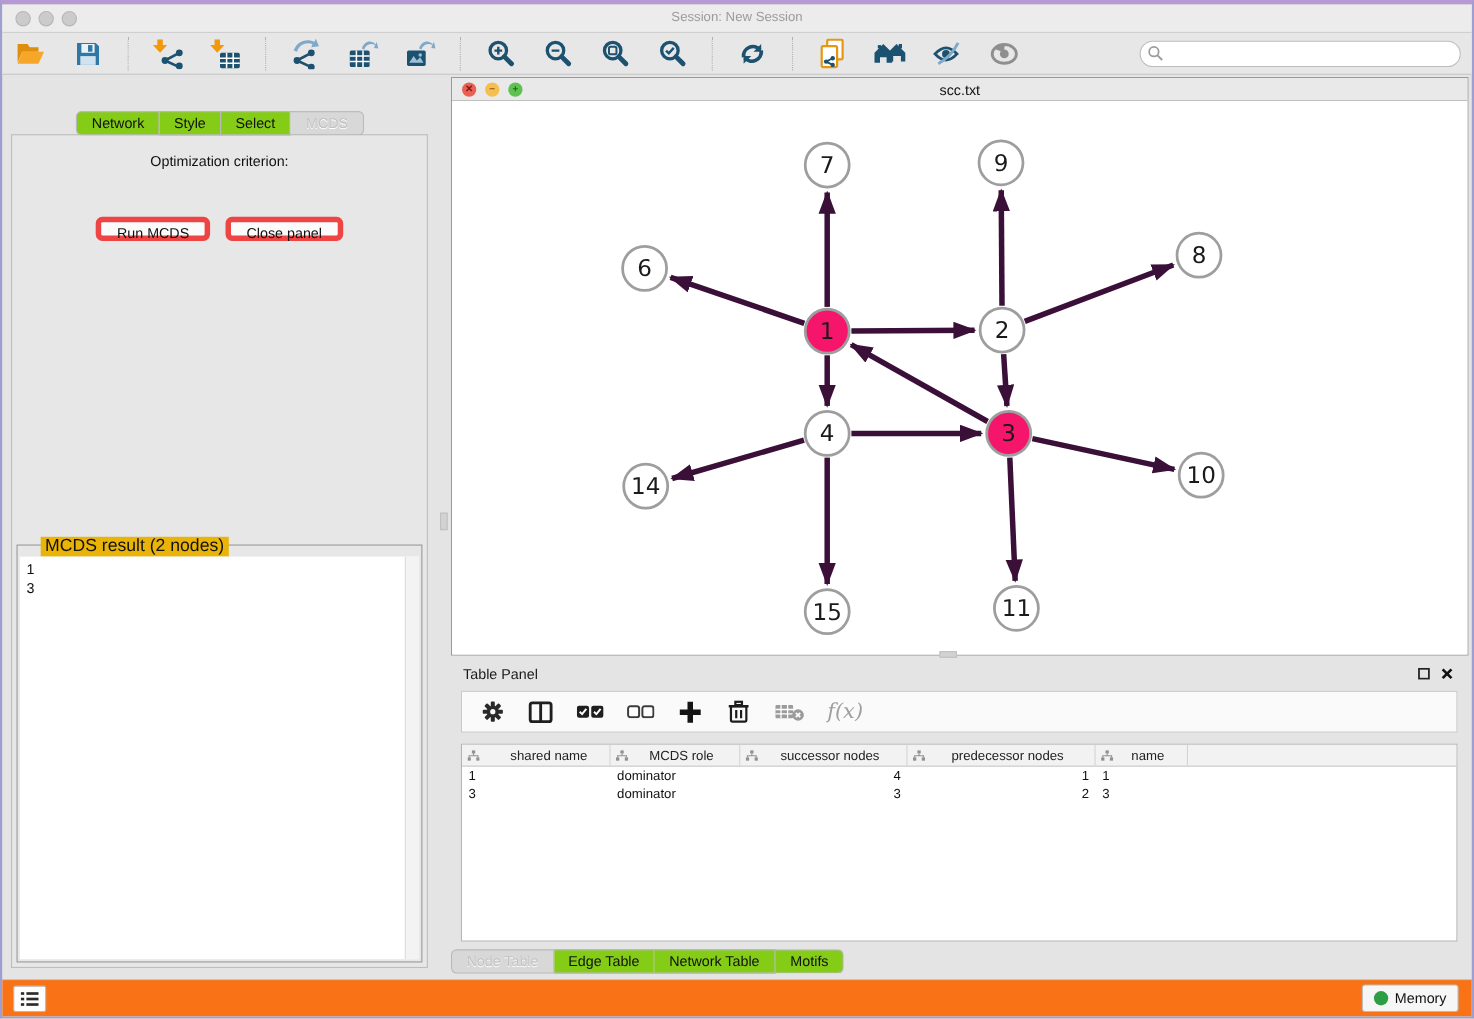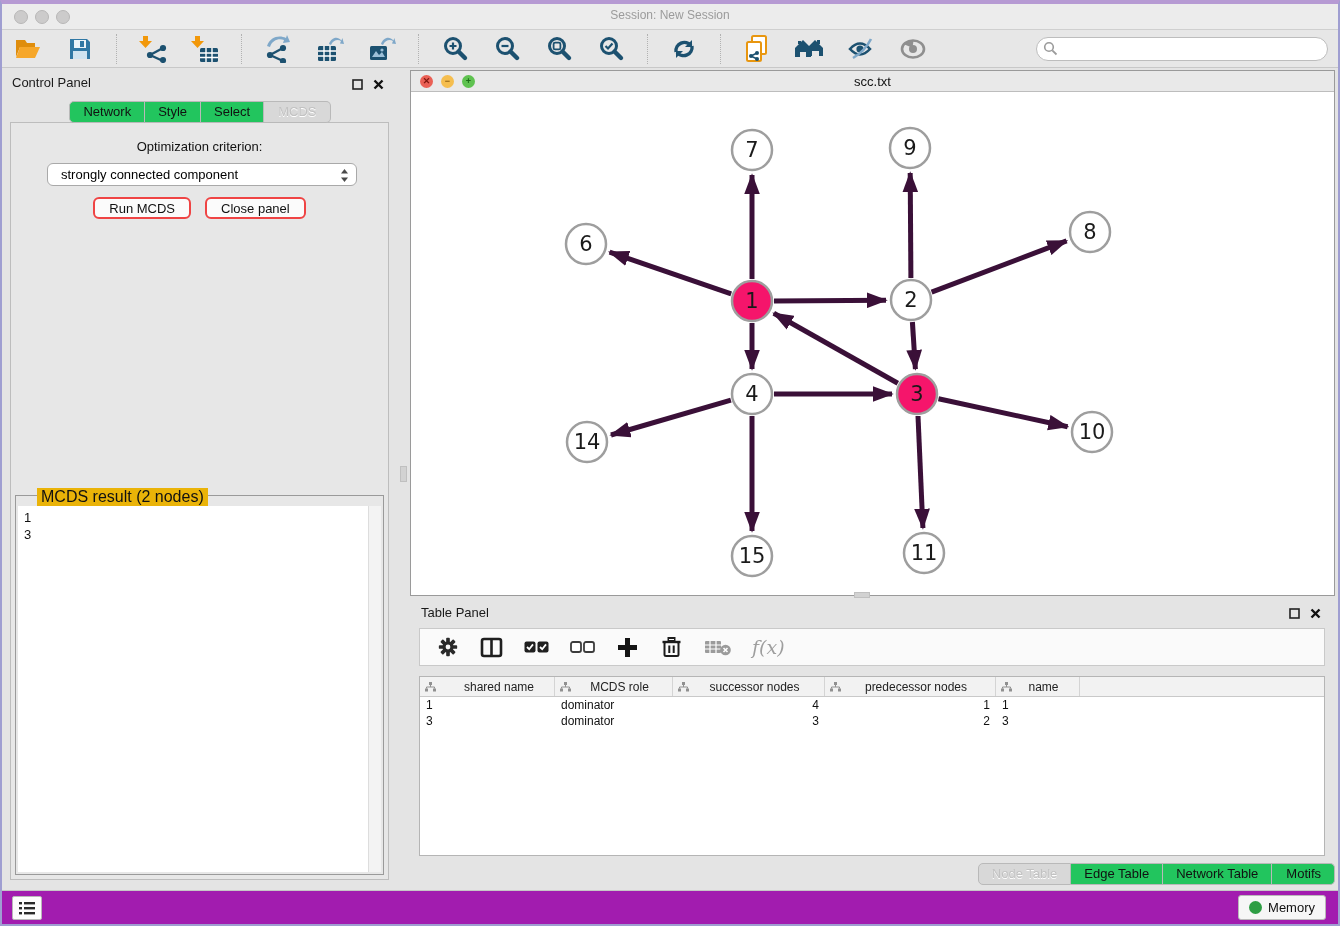--- a/index.html
+++ b/index.html
@@ -19,35 +19,35 @@
   #main-toolbar{position:absolute;top:26px;left:0;right:0;height:38px;background:#e7e7e7;border-bottom:1px solid #c8c8c8;display:flex;align-items:center;padding:0 10px;gap:20px;}
   .tbtn{display:flex;align-items:center;justify-content:center;width:32px;height:32px;flex:0 0 auto;cursor:pointer;}
   .tsep{width:0;height:30px;border-left:1px dotted #b2b2b2;flex:0 0 auto;}
   #toolbar-search{margin-left:auto;position:relative;width:292px;height:24px;flex:0 0 auto;}
   #toolbar-search input{width:100%;height:100%;border:1px solid #bdbdbd;border-radius:12px;background:#fff;padding:0 8px 0 26px;font-size:12px;outline:none;}
   #toolbar-search .mag{position:absolute;left:7px;top:4px;}
   
   .panel-title{font-size:13px;color:#1a1a1a;}
   .win-icons{position:absolute;top:6px;display:flex;gap:10px;align-items:center;}
   .tabs{display:inline-flex;}
-  .tab{border:1px solid #b9b9b9;border-left-width:0;background:#22c55e;color:#111;font-size:13px;padding:2px 13px;line-height:16px;cursor:pointer;white-space:nowrap;}
+  .tab{border:1px solid #b9b9b9;border-left-width:0;background:#84cc16;color:#111;font-size:13px;padding:2px 13px;line-height:16px;cursor:pointer;white-space:nowrap;}
   .tab:first-child{border-left-width:1px;border-radius:5px 0 0 5px;}
   .tab:last-child{border-radius:0 5px 5px 0;padding-left:14px;}
   .tab.selected{background:#d8d8d8;color:#c2c2c2;text-shadow:0 1px 0 #fff;}
   
   #control-panel{position:absolute;left:0;top:66px;width:396px;height:814px;}
   #cp-header{position:relative;height:26px;}
   #cp-title{position:absolute;left:10px;top:5px;}
   #cp-tabs-row{position:absolute;top:31px;left:0;right:0;text-align:center;z-index:2;}
   #cp-box{position:absolute;left:8px;right:9px;top:52px;bottom:4px;border:1px solid #bdbdbd;background:#e7e7e7;}
   #cp-opt-label{position:absolute;top:16px;left:0;right:0;text-align:center;font-size:13px;color:#111;}
   #cp-select{position:absolute;top:40px;left:36px;width:310px;height:23px;background:#fff;border:1px solid #a9a9a9;border-radius:6px;display:flex;align-items:center;padding:0 22px 0 13px;font-size:13px;cursor:pointer;}
   #cp-select .chev{position:absolute;right:7px;top:4px;}
   #cp-buttons{position:absolute;top:74px;left:0;right:0;display:flex;justify-content:center;gap:14px;}
-  .btn{background:#fbfbfb;border:2px solid #ef4444;border-radius:6px;font-size:13px;color:#111;padding:2px 14px;height:22px;line-height:16px;cursor:pointer;font-family:inherit;}
+  .btn{background:#fbfbfb;border:5px solid #ef4444;border-radius:6px;font-size:13px;color:#111;padding:2px 14px;height:22px;line-height:16px;cursor:pointer;font-family:inherit;}
   #cp-fieldset{position:absolute;left:4px;right:4px;top:372px;bottom:4px;border:1px solid #9a9a9a;}
   #cp-legend{position:absolute;top:-8px;left:21px;background:#eab308;padding:0 4px;font-size:16px;color:#111;}
   #mcds-result{position:absolute;left:2px;right:2px;top:10px;bottom:2px;background:#fff;overflow:hidden;}
   #mcds-result-body{position:absolute;left:0;top:0;right:13px;bottom:0;padding:3px 6px;font-size:13px;line-height:17px;color:#111;}
   #mcds-scroll{position:absolute;right:0;top:0;bottom:0;width:13px;background:#f3f3f3;border-left:1px solid #ddd;}
   
   #network-window{position:absolute;left:408px;top:66px;right:3px;height:526px;border:1px solid #9a9a9a;background:#fff;}
   #nw-titlebar{position:relative;height:21px;background:#e9e9e9;border-bottom:1px solid #bdbdbd;}
   #nw-title{position:absolute;left:0;right:0;top:3px;text-align:center;font-size:13px;color:#111;}
   .nw-light{position:absolute;top:4px;width:13px;height:13px;border-radius:50%;display:flex;align-items:center;justify-content:center;font-size:9px;font-weight:bold;line-height:1;cursor:pointer;}
@@ -59,23 +59,23 @@
   #tp-toolbar{position:absolute;left:9px;right:10px;top:28px;height:38px;background:#fafafa;border:1px solid #c9c9c9;display:flex;align-items:center;gap:21px;padding:0 17px;}
   .tp-ic{display:flex;align-items:center;justify-content:center;cursor:pointer;}
   #fx-label{font-family:"DejaVu Serif",serif;font-style:italic;font-size:19px;color:#9e9e9e;}
   #node-table{position:absolute;left:9px;right:10px;top:76px;bottom:36px;background:#fff;border:1px solid #b5b5b5;overflow:hidden;}
   #nt-header{display:flex;height:20px;background:#f2f2f2;border-bottom:1px solid #c9c9c9;}
   .th{position:relative;display:flex;align-items:center;justify-content:center;border-right:1px solid #d4d4d4;font-size:12px;color:#222;flex:0 0 auto;cursor:pointer;}
   .th .tree{position:absolute;left:5px;top:5px;}
   .th.fill{flex:1;border-right:none;cursor:default;}
   .tr{display:flex;height:16px;align-items:center;}
   .td{flex:0 0 auto;font-size:12px;color:#111;padding:0 6px;overflow:hidden;white-space:nowrap;}
-  #tp-tabs-row{position:absolute;left:0;right:0;bottom:7px;text-align:right;}
-  
-  #status-bar{position:absolute;left:0;right:0;bottom:0;height:34px;background:#a21caf;border-top:1px solid #c6c6c6;text-align:center;}
+  #tp-tabs-row{position:absolute;left:0;right:0;bottom:7px;text-align:left;}
+  
+  #status-bar{position:absolute;left:0;right:0;bottom:0;height:34px;background:#f97316;border-top:1px solid #c6c6c6;text-align:center;}
   #sb-left{position:absolute;left:10px;top:5px;width:30px;height:24px;background:#fdfdfd;border:1px solid #b9b9b9;border-radius:2px;display:flex;align-items:center;justify-content:center;cursor:pointer;}
   #sb-memory{position:absolute;right:12px;top:4px;height:25px;background:#f6f6f6;border:1px solid #b9b9b9;border-radius:3px;display:flex;align-items:center;gap:6px;padding:0 10px;font-size:13px;color:#111;cursor:pointer;}
   #sb-memory .dot{width:13px;height:13px;border-radius:50%;background:#2e9e44;}
   
   .split-h{position:absolute;background:#d2d2d2;border:1px solid #c0c0c0;}
 </style>
 </head>
 <body>
 
 <div id="app">
@@ -228,48 +228,28 @@
         <svg width="15" height="15" viewBox="0 0 15 15">
             <circle cx="6" cy="6" r="4.3" fill="none" stroke="#9b9b9b" stroke-width="1.6"></circle>
             <path d="M9.3 9.3 13.5 13.5" stroke="#9b9b9b" stroke-width="1.8"></path>
           </svg>
       </span>
       <input type="text" placeholder="" style="">
     </div>
   </div>
 
   <div id="control-panel">
-    <div id="cp-header">
-      <span id="cp-title" class="panel-title">Control Panel</span>
-      <span class="win-icons" style="right:14px">
-        <span><svg width="11" height="11" viewBox="0 0 11 11">
-              <rect x="1" y="1" width="9" height="9" fill="none" stroke="#222" stroke-width="1.6"></rect>
-            </svg></span>
-        <span><svg width="11" height="11" viewBox="0 0 11 11">
-              <path d="M1.5 1.5 9.5 9.5M9.5 1.5 1.5 9.5" stroke="#111" stroke-width="2.4"></path>
-            </svg></span>
-      </span>
-    </div>
     <div id="cp-tabs-row"><span id="cp-tabs" class="tabs">
           <span class="tab">Network</span>
           <span class="tab">Style</span>
           <span class="tab">Select</span>
           <span class="tab selected">MCDS</span>
         </span></div>
     <div id="cp-box">
       <div id="cp-opt-label">Optimization criterion:</div>
-      <div id="cp-select">
-        <span>strongly connected component</span>
-        <span class="chev">
-          <svg width="9" height="15" viewBox="0 0 9 15">
-              <path d="M4.5 1 8 5.5H1Z" fill="#4a4a4a"></path>
-              <path d="M4.5 14 1 9.5h7Z" fill="#4a4a4a"></path>
-            </svg>
-        </span>
-      </div>
       <div id="cp-buttons">
         <button class="btn">Run MCDS</button>
         <button class="btn">Close panel</button>
       </div>
       <div id="cp-fieldset">
         <span id="cp-legend">MCDS result (2 nodes)</span>
         <div id="mcds-result">
           <div id="mcds-result-body">
               <div>1</div>
               <div>3</div>

